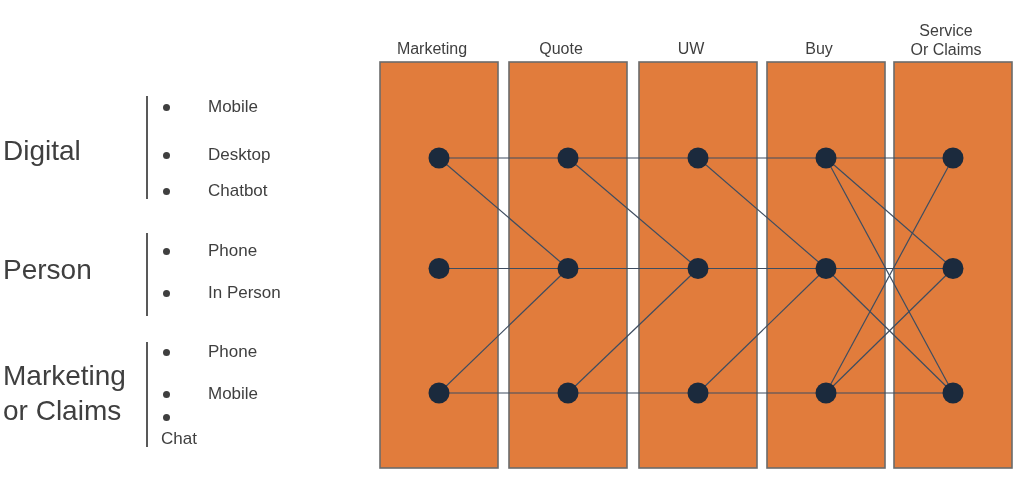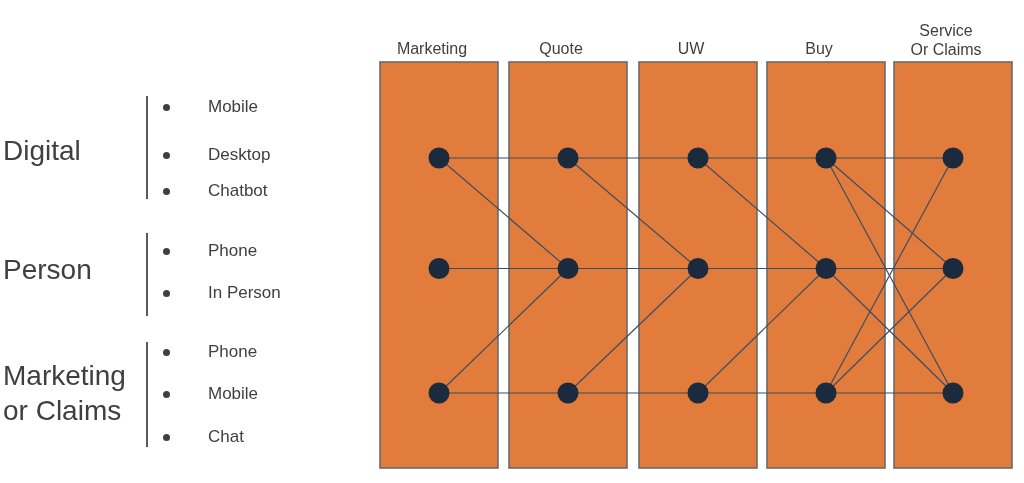--- a/index.html
+++ b/index.html
@@ -64,21 +64,21 @@
         <div class="group-label" style="top: 393px;">Marketing or Claims</div>
         <div class="divider" style="left: 146px; top: 342px; height: 105px;"></div>
         <div class="list-item" style="left: 158px; top: 352px;">
           <span class="bullet"></span>
           <span>Phone</span>
         </div>
         <div class="list-item" style="left: 158px; top: 394px;">
           <span class="bullet"></span>
           <span>Mobile</span>
         </div>
-        <div class="list-item" style="left: 158px; top: 437px;">
+        <div class="list-item" style="left: 158px; top: 425px; flex-direction: column;">
           <span class="bullet"></span>
           <span>Chat</span>
         </div>
       </div>
     </section>
   <svg id="journey-svg" width="1024" height="483" viewBox="0 0 1024 483">
       <rect x="380" y="62" width="118" height="406" fill="#E17C3C" stroke="#6B6B6B" stroke-width="1.6"></rect>
       <rect x="509" y="62" width="118" height="406" fill="#E17C3C" stroke="#6B6B6B" stroke-width="1.6"></rect>
       <rect x="639" y="62" width="118" height="406" fill="#E17C3C" stroke="#6B6B6B" stroke-width="1.6"></rect>
       <rect x="767" y="62" width="118" height="406" fill="#E17C3C" stroke="#6B6B6B" stroke-width="1.6"></rect>

